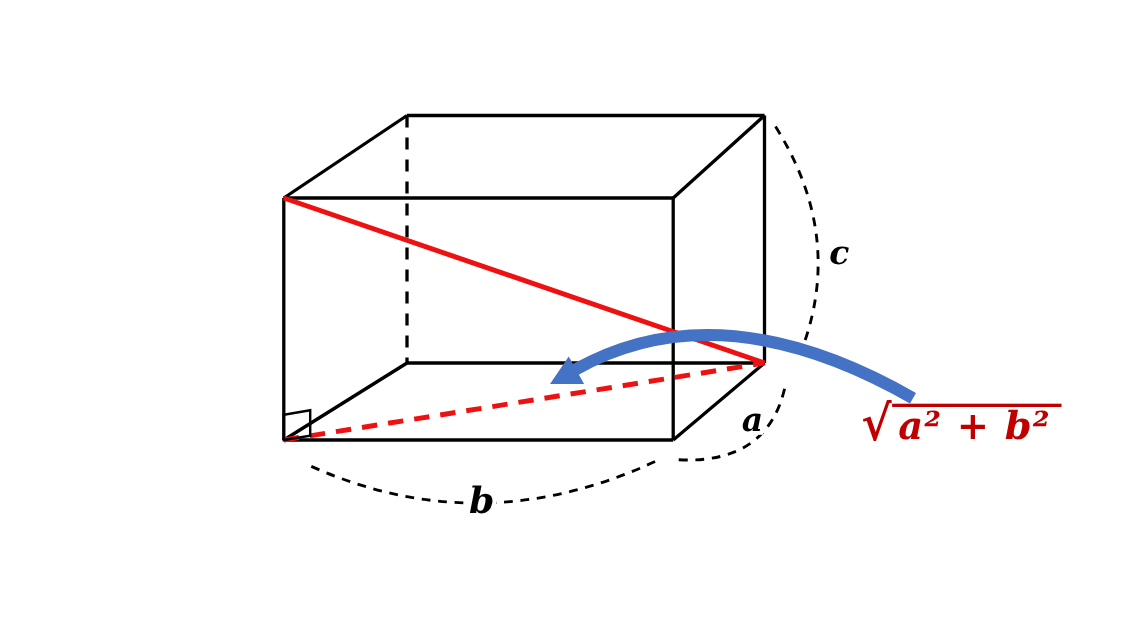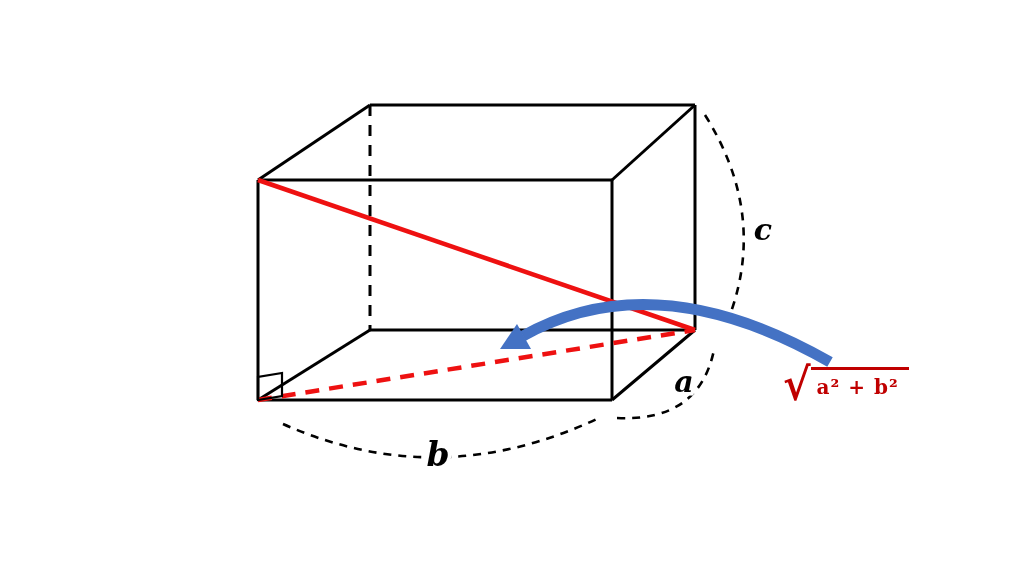--- a/index.html
+++ b/index.html
@@ -36,22 +36,23 @@
     font-family: "DejaVu Serif", serif;
     font-weight: bold;
   }
   .formula .radical {
     font-size: 42px;
     line-height: 42px;
     font-style: normal;
     transform: scaleY(1.05);
   }
   .formula .radicand {
-    font-size: 20px;
+    font-size: 35px;
     line-height: 27px;
+    font-style: italic;
     border-top: 3px solid #c00000;
     padding: 4px 10px 0 6px;
     margin-top: 3px;
     letter-spacing: 1px;
     white-space: nowrap;
   }
 </style>
 </head>
 <body>
 

